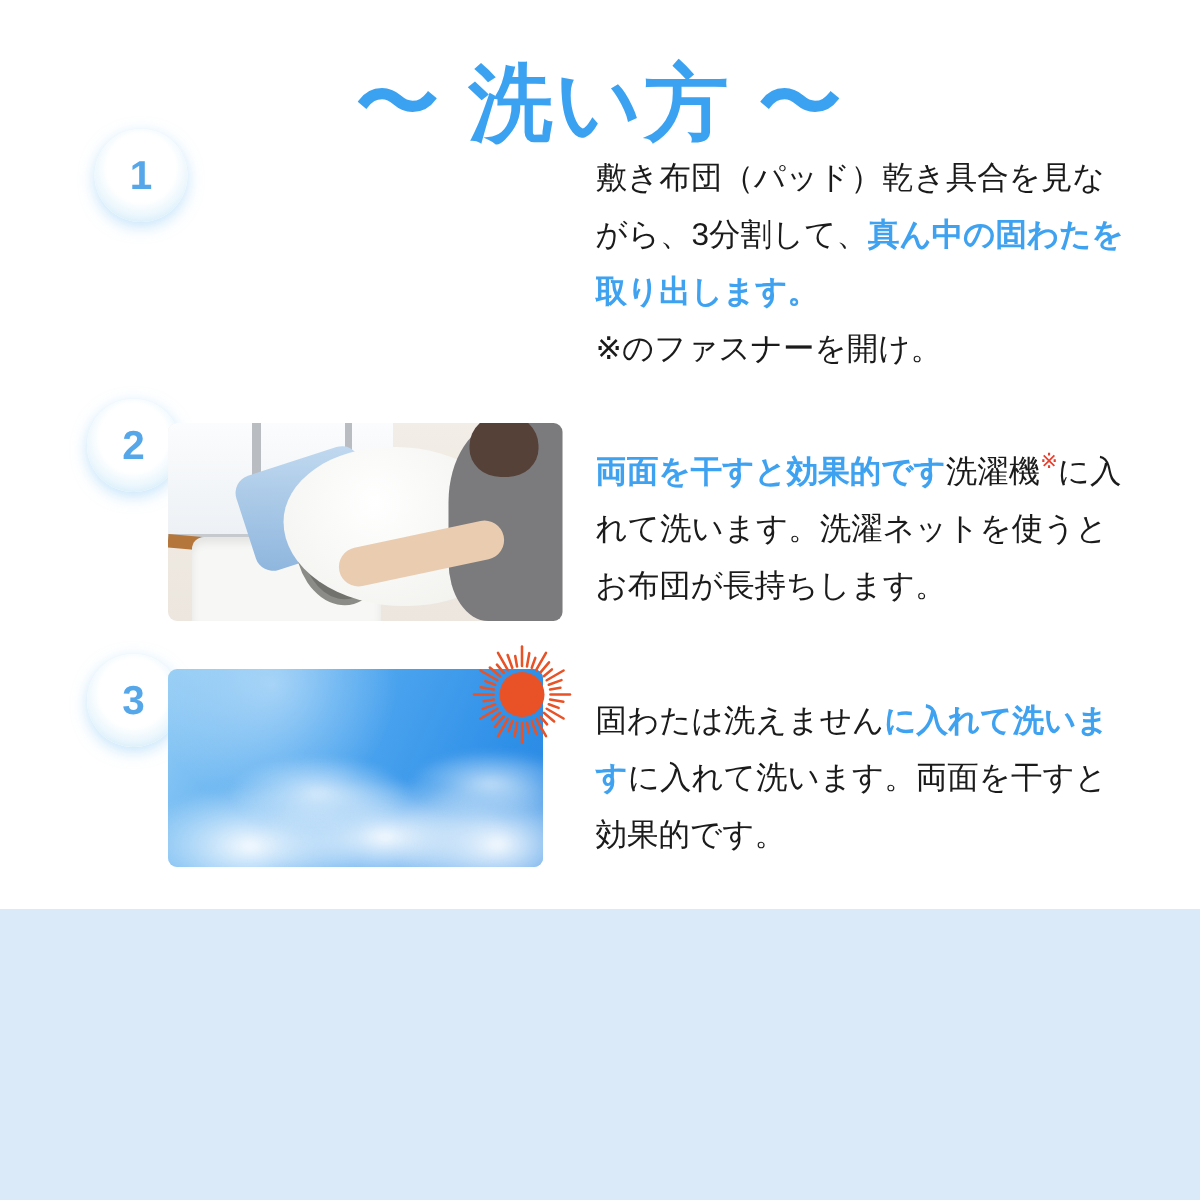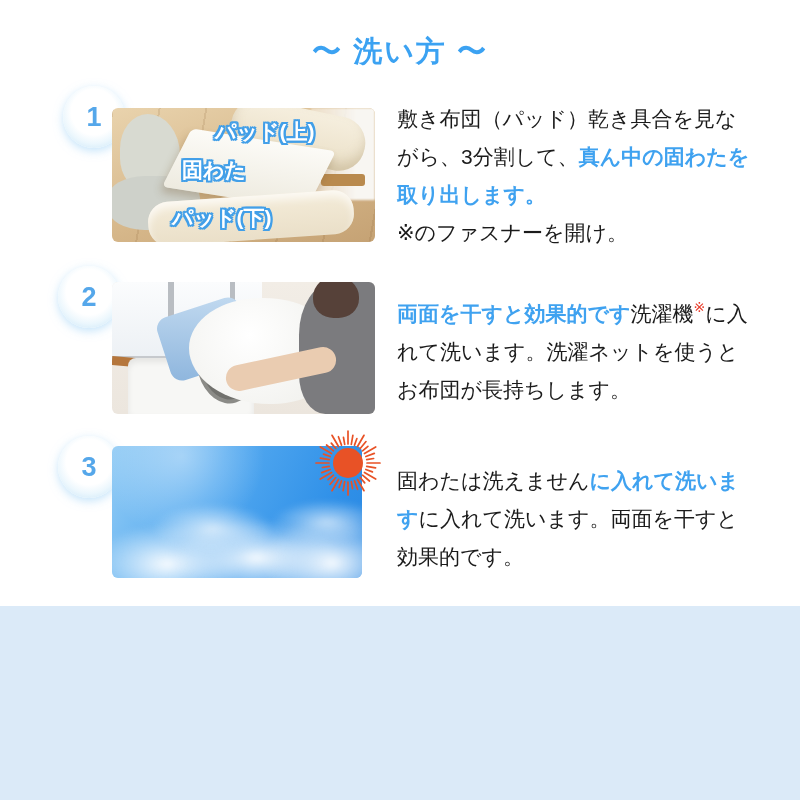--- a/index.html
+++ b/index.html
@@ -1,21 +1,21 @@
 <!DOCTYPE html>
 <html><head>
 <meta charset="utf-8">
 <style>
   html,body{margin:0;padding:0;background:#fff;}
   #canvas{position:relative;width:800px;height:800px;background:#fff;overflow:hidden;
           font-family:"Liberation Sans","DejaVu Sans",sans-serif;}
 
   
   .page-title{position:absolute;top:32px;left:0;width:800px;text-align:center;
-    font-size:29px;font-weight:bold;color:#3ba2f2;letter-spacing:2px;}
+    font-size:56px;font-weight:bold;color:#3ba2f2;letter-spacing:2px;}
 
   
   .bubble{position:absolute;width:62px;height:62px;border-radius:50%;
     display:flex;align-items:center;justify-content:center;
     font-size:27px;font-weight:bold;color:#55a7ea;
     background:radial-gradient(circle at 50% 42%, #ffffff 48%, #ecf7fd 66%, #cfe9f9 86%, #b5dcf6 100%);
     box-shadow:0 3px 10px rgba(150,205,245,.55);}
   #bubble1{left:63px;top:86px;} #bubble2{left:58px;top:266px;} #bubble3{left:58px;top:436px;}
 
   
@@ -96,33 +96,20 @@
 </head>
 <body>
 
 <div id="canvas">
 
   <div class="page-title">〜 洗い方 〜</div>
 
   <div class="bubble" id="bubble1">
     <span>1</span>
   </div>
-  <div class="photo" id="photo1">
-    <div class="layer p1-floor"></div>
-    <div class="layer p1-curtain"></div>
-    <div class="layer p1-stool"></div>
-    <div class="layer p1-person-top"></div>
-    <div class="layer p1-person-legs"></div>
-    <div class="layer p1-pad-roll"></div>
-    <div class="layer p1-pad-white"></div>
-    <div class="layer p1-pad-bottom"></div>
-    <span class="img-label" id="label-pad-top">パッド(上)</span>
-    <span class="img-label" id="label-katawata">固わた</span>
-    <span class="img-label" id="label-pad-bottom">パッド(下)</span>
-  </div>
   <div class="step-text" id="text1">
     <p><span class="seg-n">敷き布団（パッド）乾き具合を見ながら、3分割して、</span><span class="seg-b">真ん中の固わたを取り出します。</span></p>
     <p><span class="seg-n">※のファスナーを開け。</span></p>
   </div>
 
   <div class="bubble" id="bubble2">
     <span>2</span>
   </div>
   <div class="photo" id="photo2">
     <div class="layer p2-wall"></div>

